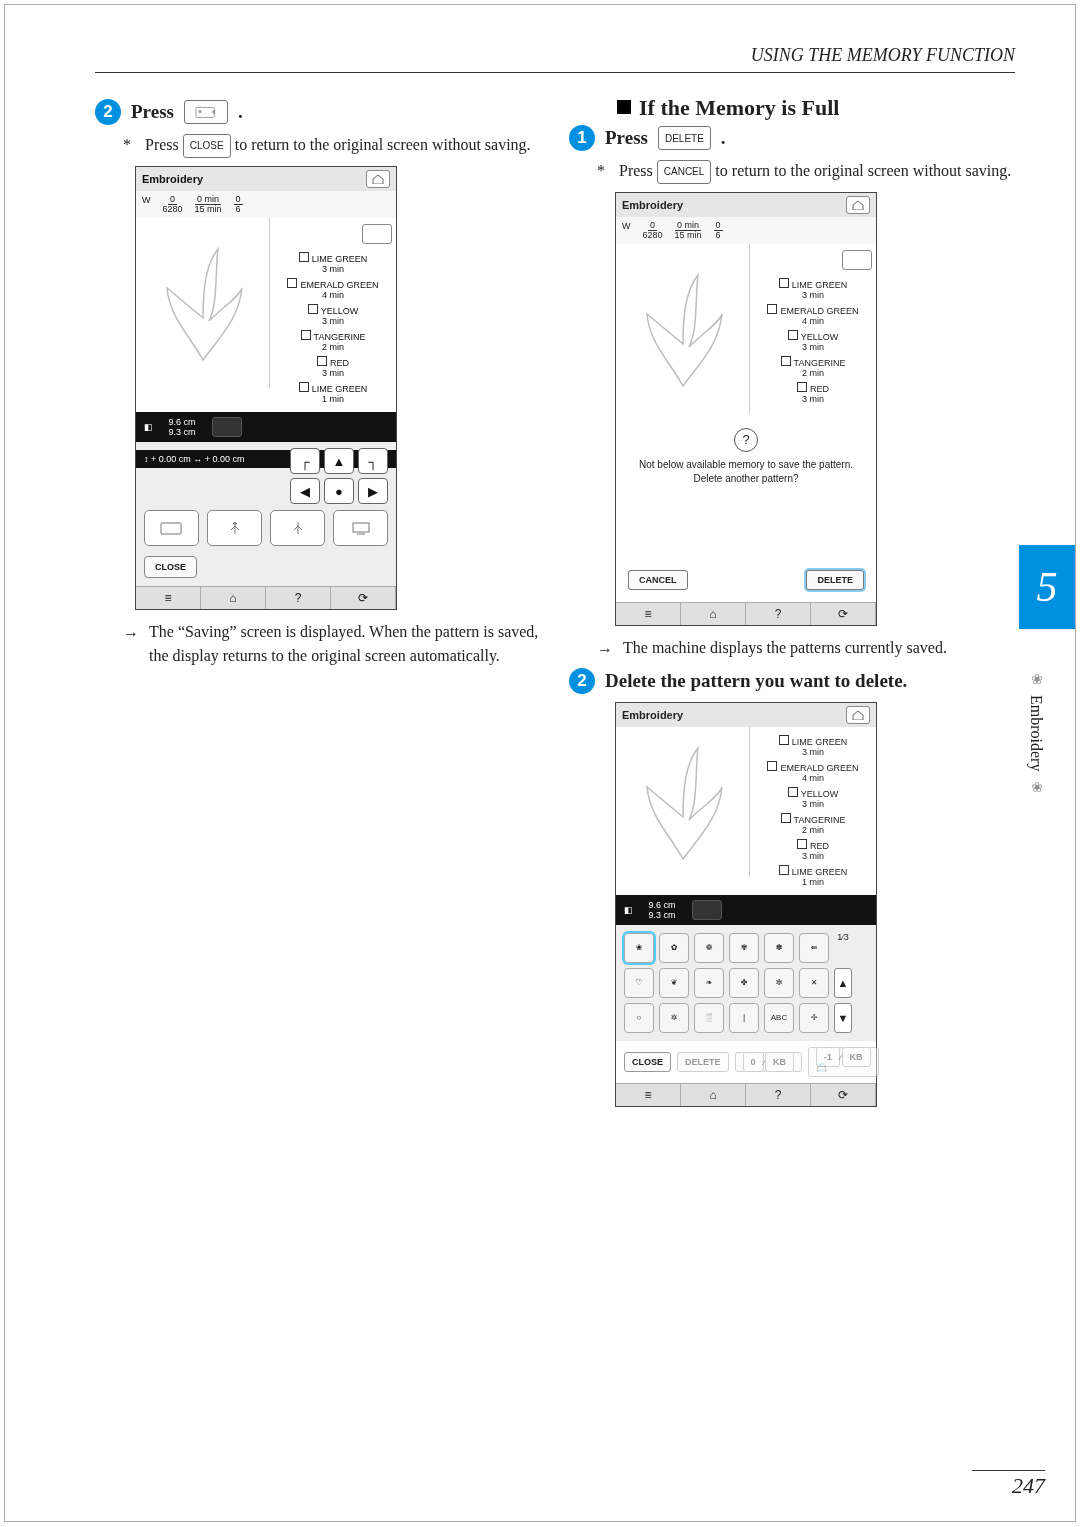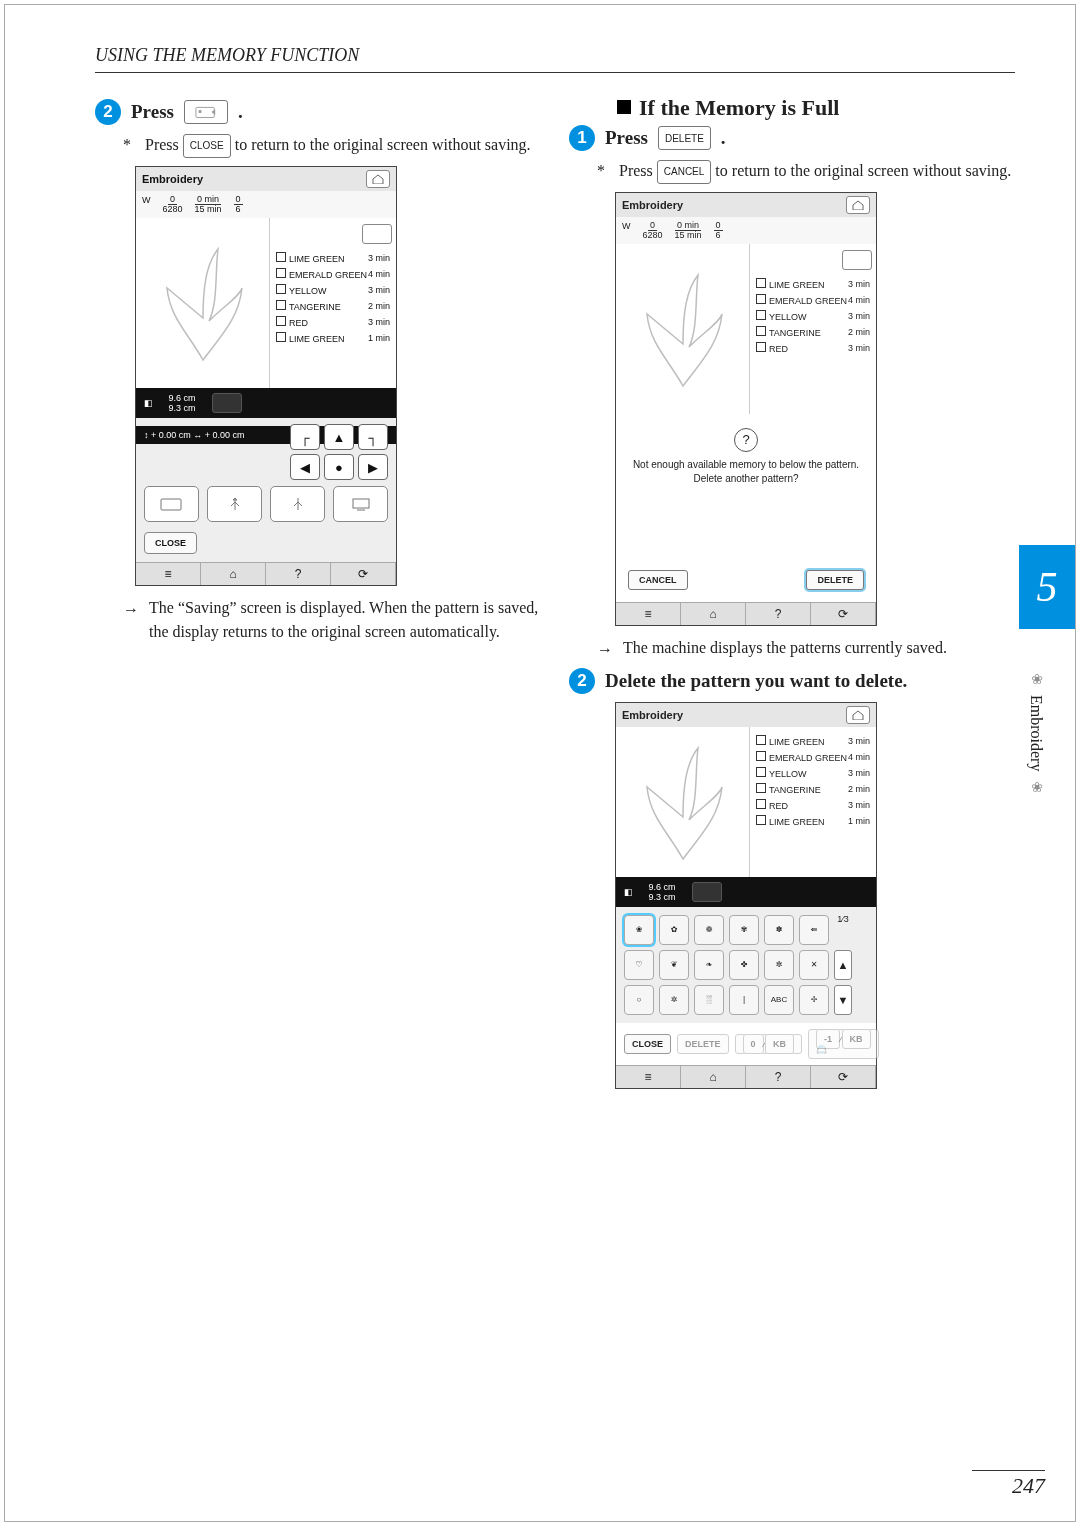--- a/index.html
+++ b/index.html
@@ -12,21 +12,21 @@
   }
   .page {
     box-sizing: border-box;
     padding: 40px 60px 20px 90px;
     border: 1px solid #aaa;
     margin: 4px;
     height: 1518px;
     position: relative;
   }
   .header {
-    text-align: left;
+    text-align: right;
     font-style: italic;
     font-size: 18px;
     border-bottom: 1px solid #333;
     padding-bottom: 6px;
     margin-bottom: 22px;
   }
   .cols {
     display: flex;
     gap: 28px;
   }
@@ -158,23 +158,24 @@
   .tiny-btn {
     width: 28px;
     height: 18px;
     border: 1px solid #888;
     border-radius: 3px;
     background: #fff;
   }
   .clr {
     display: flex;
     align-items: center;
-    justify-content: space-between;
+    justify-content: flex-end;
     font-size: 9px;
     padding: 2px 2px;
+    flex-direction: column;
   }
   .clr .sw {
     width: 8px;
     height: 8px;
     border: 1px solid #333;
     display: inline-block;
     margin-right: 3px;
   }
   .sizebar {
     background: #111;
@@ -619,21 +620,21 @@
                 <span>2 min</span>
               </div>
             <div class="clr">
                 <span><span class="sw"></span><span>RED</span></span>
                 <span>3 min</span>
               </div>
           </div>
         </div>
         <div class="msgbox">
           <div class="msg-icon">?</div>
-          <div>Not enough available memory to below the pattern. Delete another pattern?</div>
+          <div>Not below available memory to save the pattern. Delete another pattern?</div>
         </div>
         <div style="height:70px"></div>
         <div class="dlg-btns">
           <span>CANCEL</span>
           <span class="delete">DELETE</span>
         </div>
         <div class="footer-bar">
           <div>≡</div>
           <div>⌂</div>
           <div>?</div>

